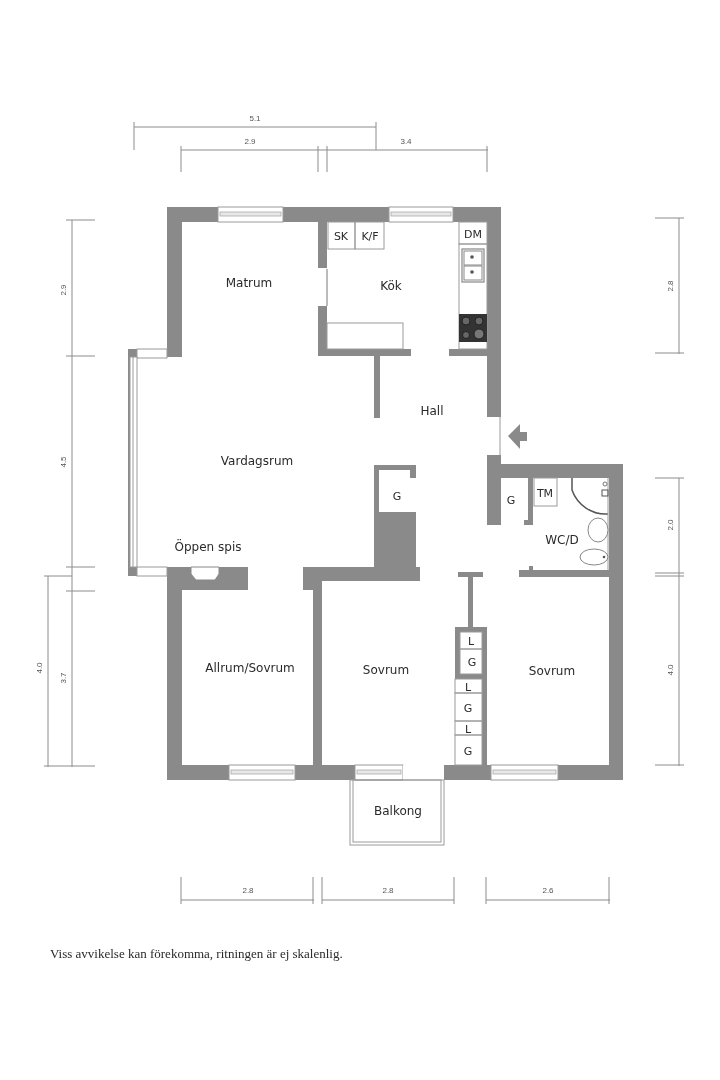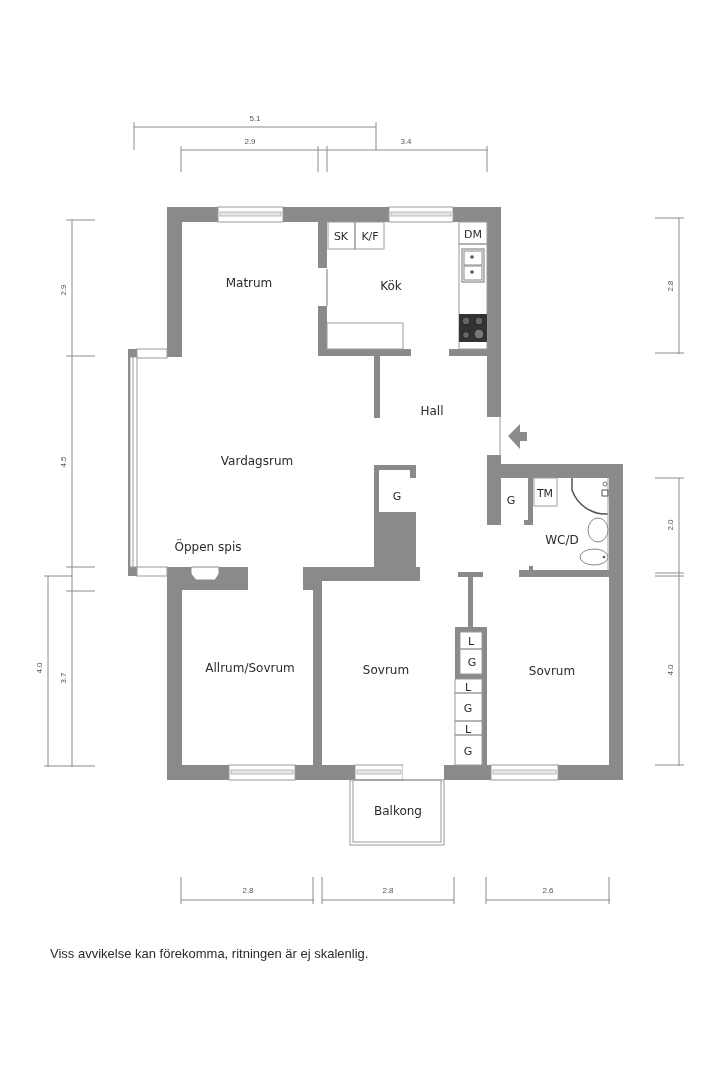--- a/index.html
+++ b/index.html
@@ -8,21 +8,21 @@
   svg { position:absolute; left:0; top:0; }
   .wall { fill:#8a8a8a; }
   .dim { stroke:#8c8c8c; stroke-width:1; fill:none; }
   .dimtxt { font-family:"Liberation Sans", sans-serif; font-size:8px; fill:#555; }
   .room { font-family:"DejaVu Sans", sans-serif; font-size:12px; fill:#2a2a2a; }
   .small { font-family:"DejaVu Sans", sans-serif; font-size:11px; fill:#2a2a2a; }
   .win { fill:#fff; stroke:#9a9a9a; stroke-width:1; }
   .winin { fill:#e8e8e8; stroke:#aaa; stroke-width:0.8; }
   .thin { fill:none; stroke:#9a9a9a; stroke-width:1; }
   #disclaimer { position:absolute; left:50px; top:946px; font-size:13px; color:#2a2a2a;
-                font-family:Liberation Sans, sans-serif; }
+                font-family:Liberation Serif, serif; }
 </style>
 </head>
 <body>
 
 <svg width="720" height="1080" viewBox="0 0 720 1080">
 
   <g>
     <line class="dim" x1="134" y1="127" x2="376" y2="127"></line>
     <line class="dim" x1="134" y1="122" x2="134" y2="150"></line>
     <line class="dim" x1="376" y1="122" x2="376" y2="150"></line>

